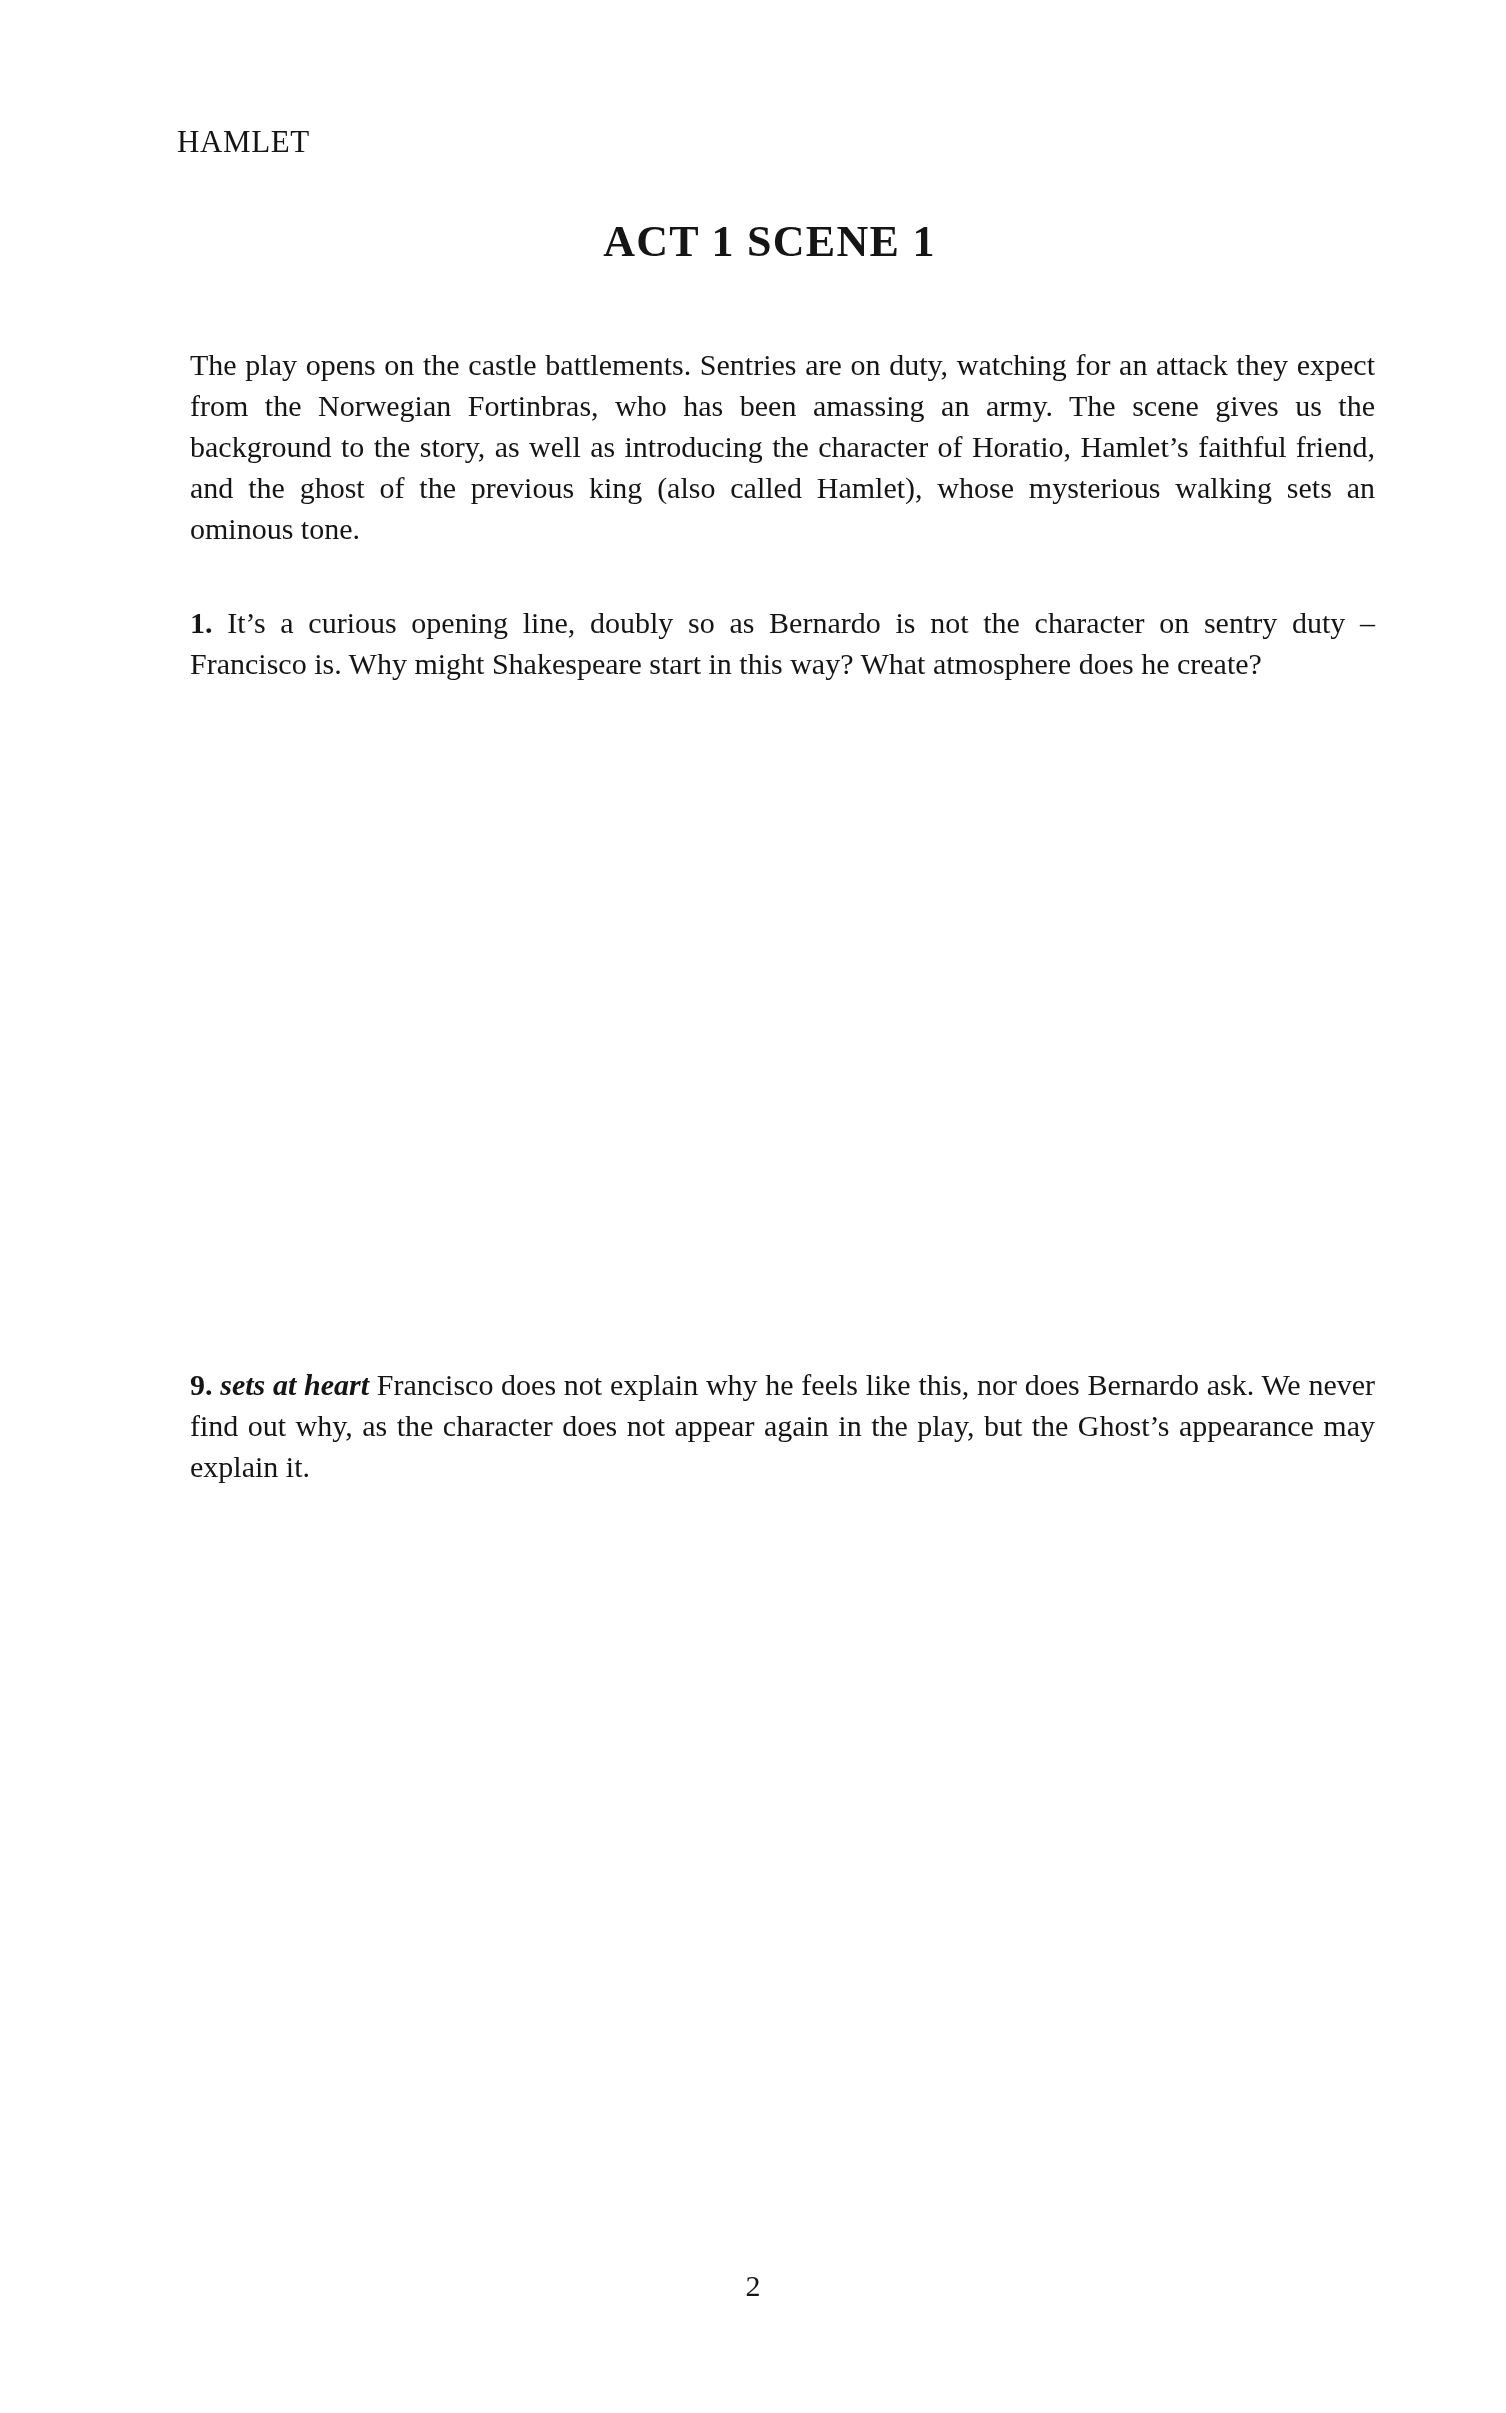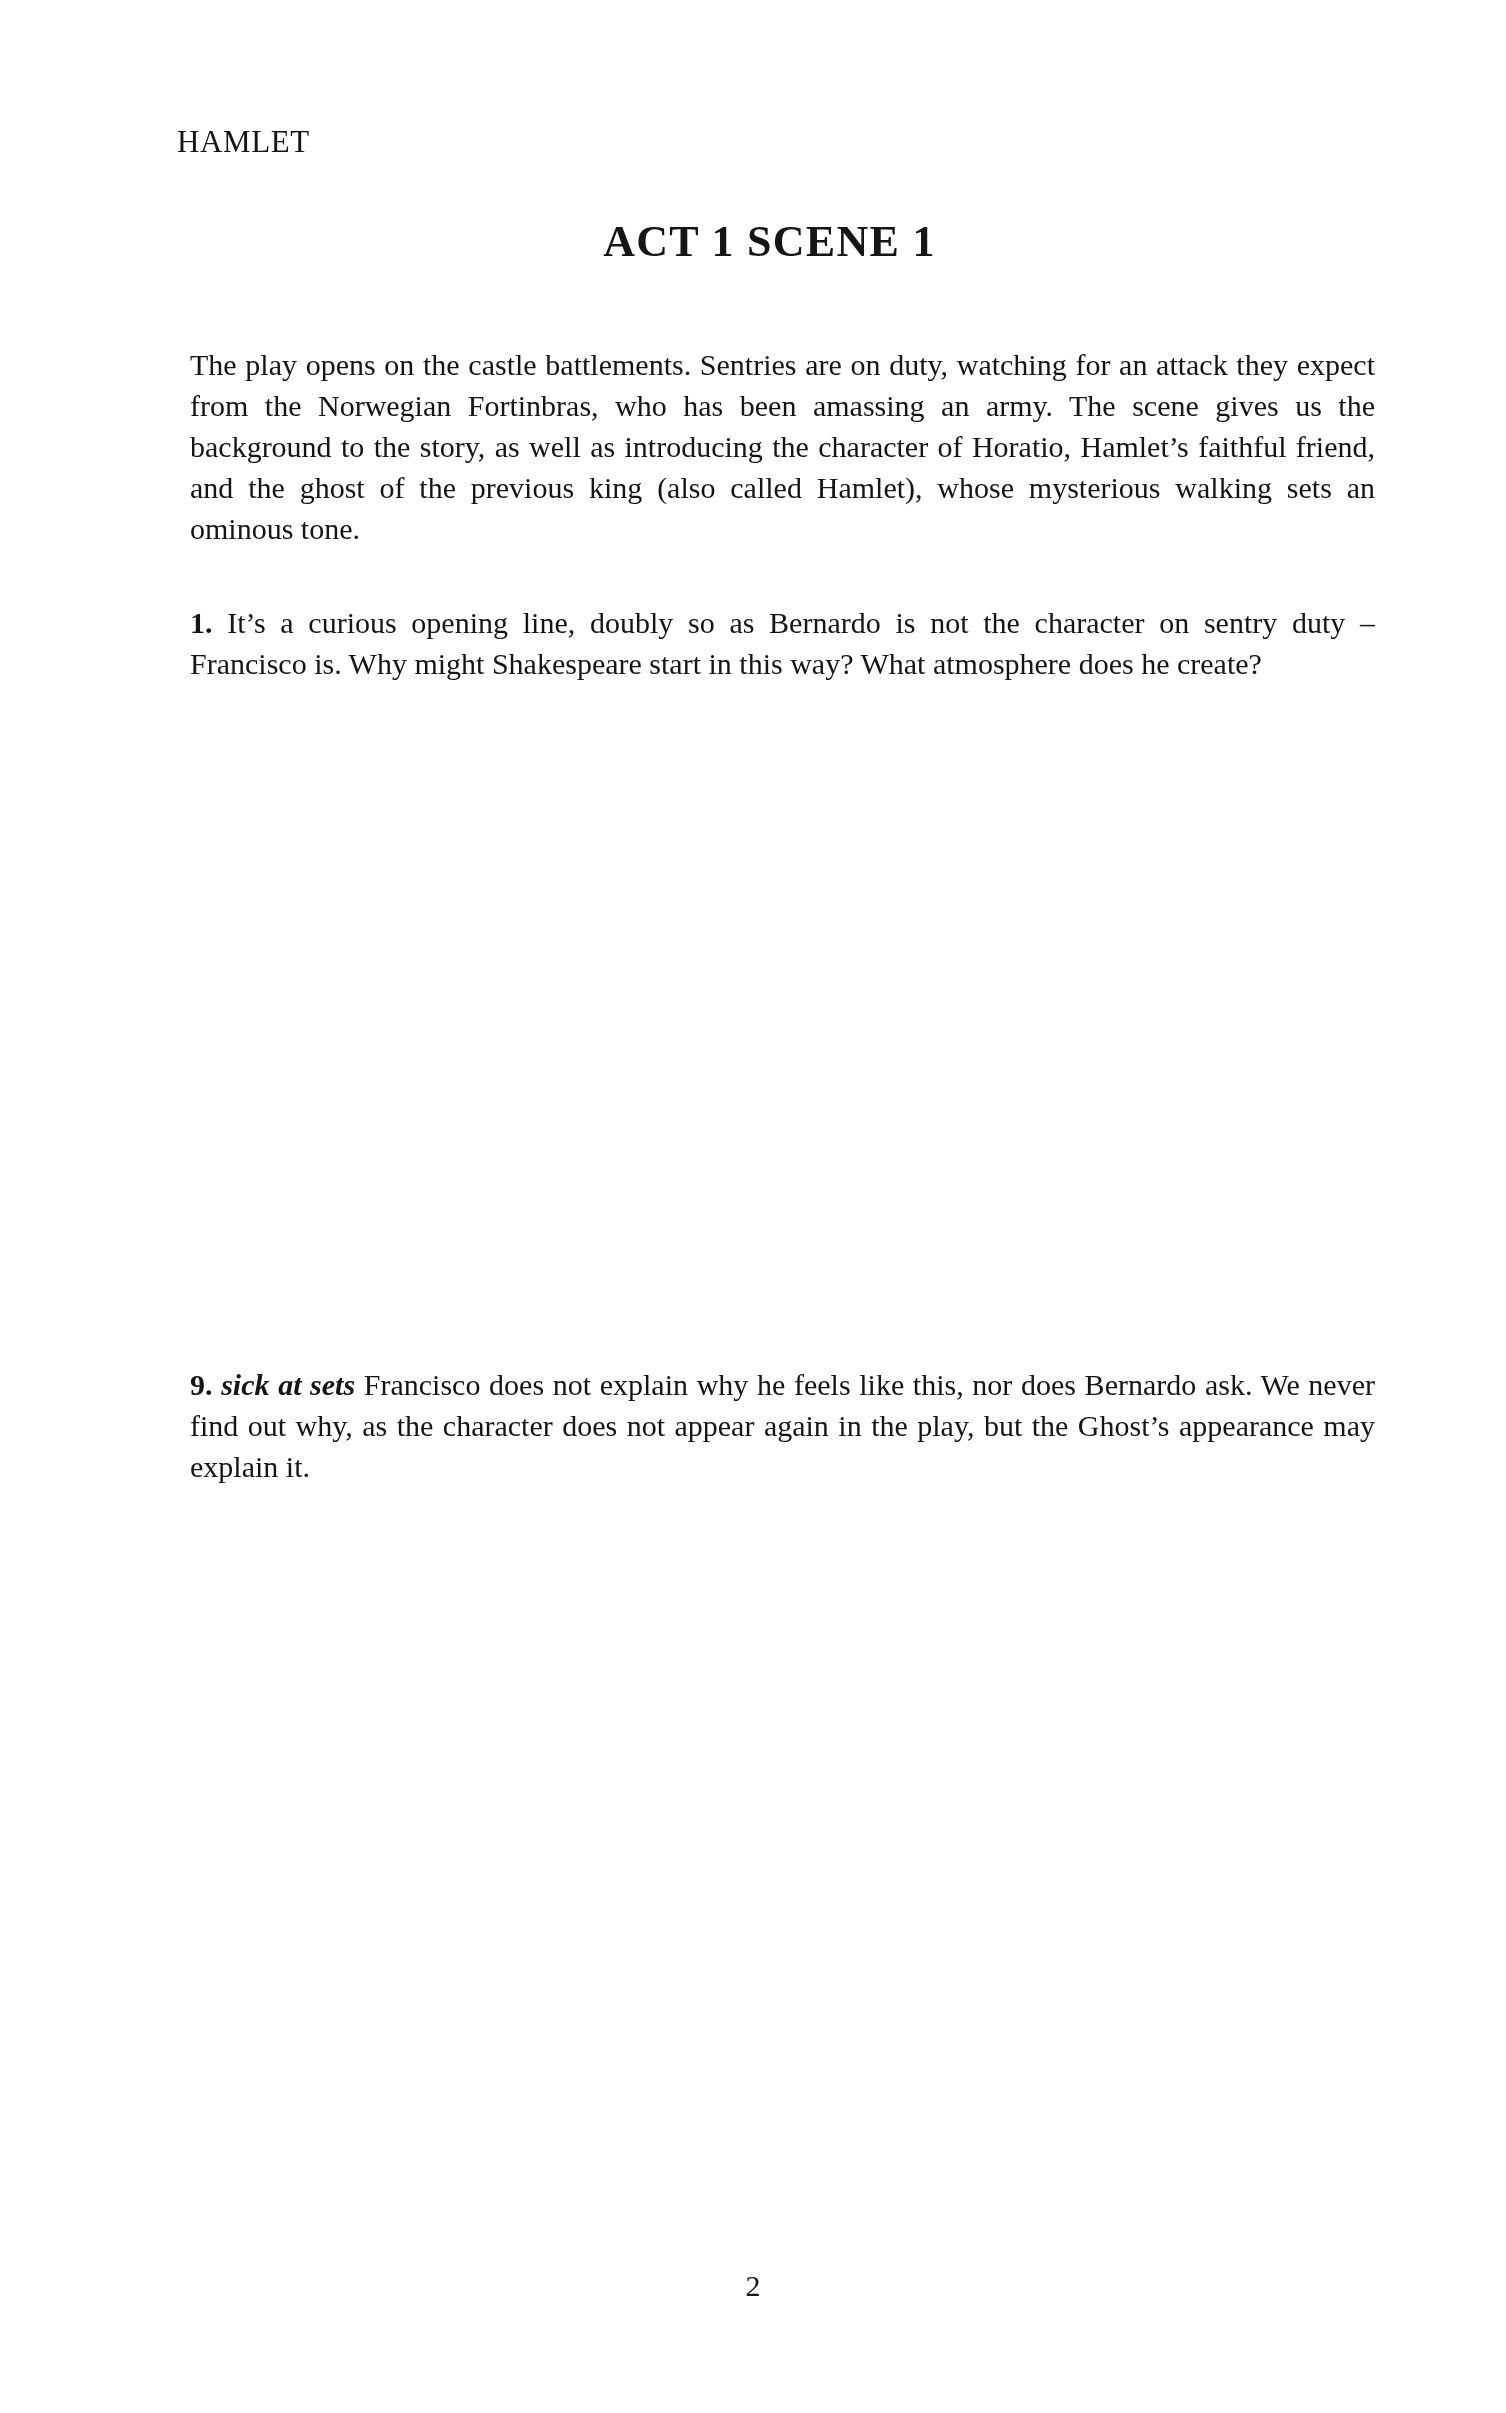--- a/index.html
+++ b/index.html
@@ -70,19 +70,19 @@
 
   <div class="running-head">HAMLET</div>
 
   <div class="scene-title">ACT 1 SCENE 1</div>
 
   <p class="block" id="intro">The play opens on the castle battlements. Sentries are on duty, watching for an attack they expect from the Norwegian Fortinbras, who has been amassing an army. The scene gives us the background to the story, as well as introducing the character of Horatio, Hamlet’s faithful friend, and the ghost of the previous king (also called Hamlet), whose mysterious walking sets an ominous tone.</p>
 
   <p class="block" id="question-1"><span class="num">1.</span> <span>It’s a curious opening line, doubly so as Bernardo is not the character on sentry duty – Francisco is. Why might Shakespeare start in this way? What atmosphere does he create?</span></p>
 
 
-  <p class="block" id="note-9"><span class="num">9.</span> <span class="lemma">sick at sets</span> <span>Francisco does not explain why he feels like this, nor does Bernardo ask. We never find out why, as the character does not appear again in the play, but the Ghost’s appearance may explain it.</span></p>
+  <p class="block" id="note-9"><span class="num">9.</span> <span class="lemma">sets at heart</span> <span>Francisco does not explain why he feels like this, nor does Bernardo ask. We never find out why, as the character does not appear again in the play, but the Ghost’s appearance may explain it.</span></p>
 
 
   <div class="page-number">2</div>
 
 </div>
 
 
 </body></html>

